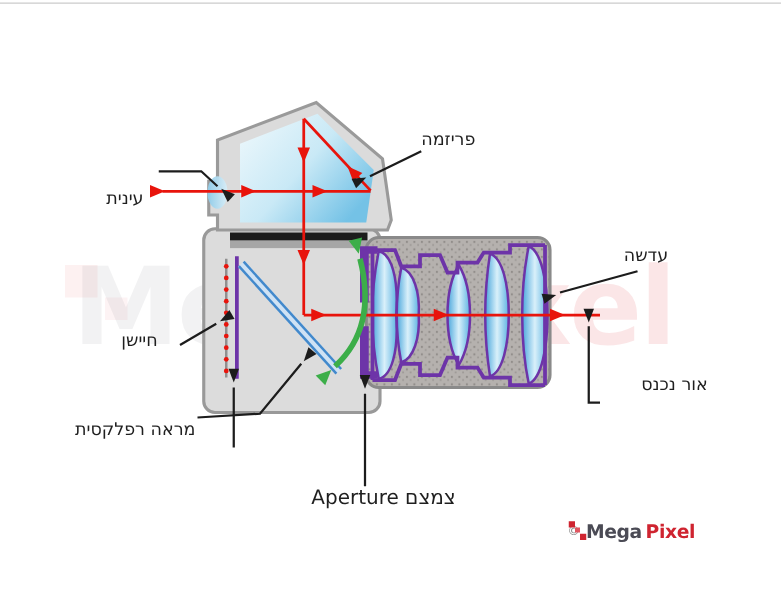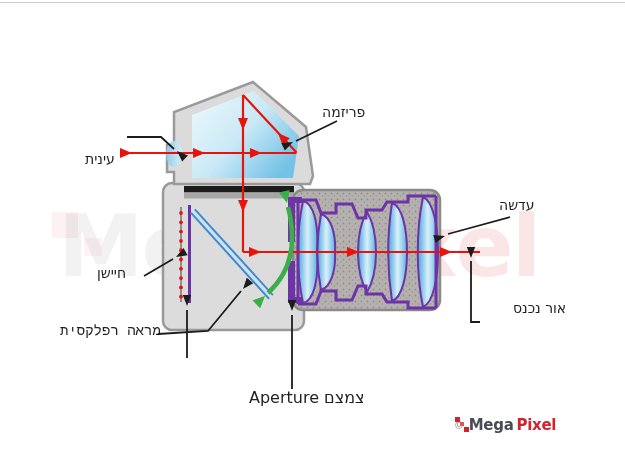--- a/index.html
+++ b/index.html
@@ -160,26 +160,26 @@
       <polygon points="0,0 11,-4.2 11,4.2" transform="translate(177,151) rotate(43)"></polygon>
       <polygon points="0,0 11,-4.2 11,4.2" transform="translate(445,236) rotate(164)"></polygon>
       <polygon points="0,0 11,-4.2 11,4.2" transform="translate(471,258) rotate(-90)"></polygon>
       <polygon points="0,0 11,-4.2 11,4.2" transform="translate(176,257) rotate(-29.5)"></polygon>
       <polygon points="0,0 11,-4.2 11,4.2" transform="translate(243,289) rotate(-50.5)"></polygon>
       <polygon points="0,0 11,-4.2 11,4.2" transform="translate(187,306) rotate(-90)"></polygon>
       <polygon points="0,0 11,-4.2 11,4.2" transform="translate(292,311) rotate(-90)"></polygon>
     </g>
   </svg>
 
-  <div class="lbl" style="left:322px;top:105px;">פריזמה</div>
+  <div class="lbl" style="left:337px;top:105px;">פריזמה</div>
   <div class="lbl" style="left:85px;top:128px;margin-top:24px;">עינית</div>
   <div class="lbl" style="left:499px;top:198px;">עדשה</div>
   <div class="lbl" style="left:482px;top:301px;margin-left:31px;">אור נכנס</div>
   <div class="lbl" style="left:97px;top:266px;">חיישן</div>
-  <div class="lbl" style="left:60px;top:324px;font-family:Liberation Mono, monospace;">מראה רפלקסית</div>
+  <div class="lbl" style="left:60px;top:337px;">מראה רפלקסית</div>
   <div class="lbl big" style="left:249px;top:389px;">Aperture צמצם</div>
 
   <div id="logo">
     <span class="copy">©</span>
     <svg width="17" height="17" viewBox="0 0 17 17">
       <rect x="1" y="1" width="5" height="5" fill="#cf2430"></rect>
       <rect x="6" y="6" width="4" height="4" fill="#e05560"></rect>
       <rect x="10" y="11" width="5" height="5" fill="#cf2430"></rect>
     </svg>
     <span class="mega">Mega</span>

